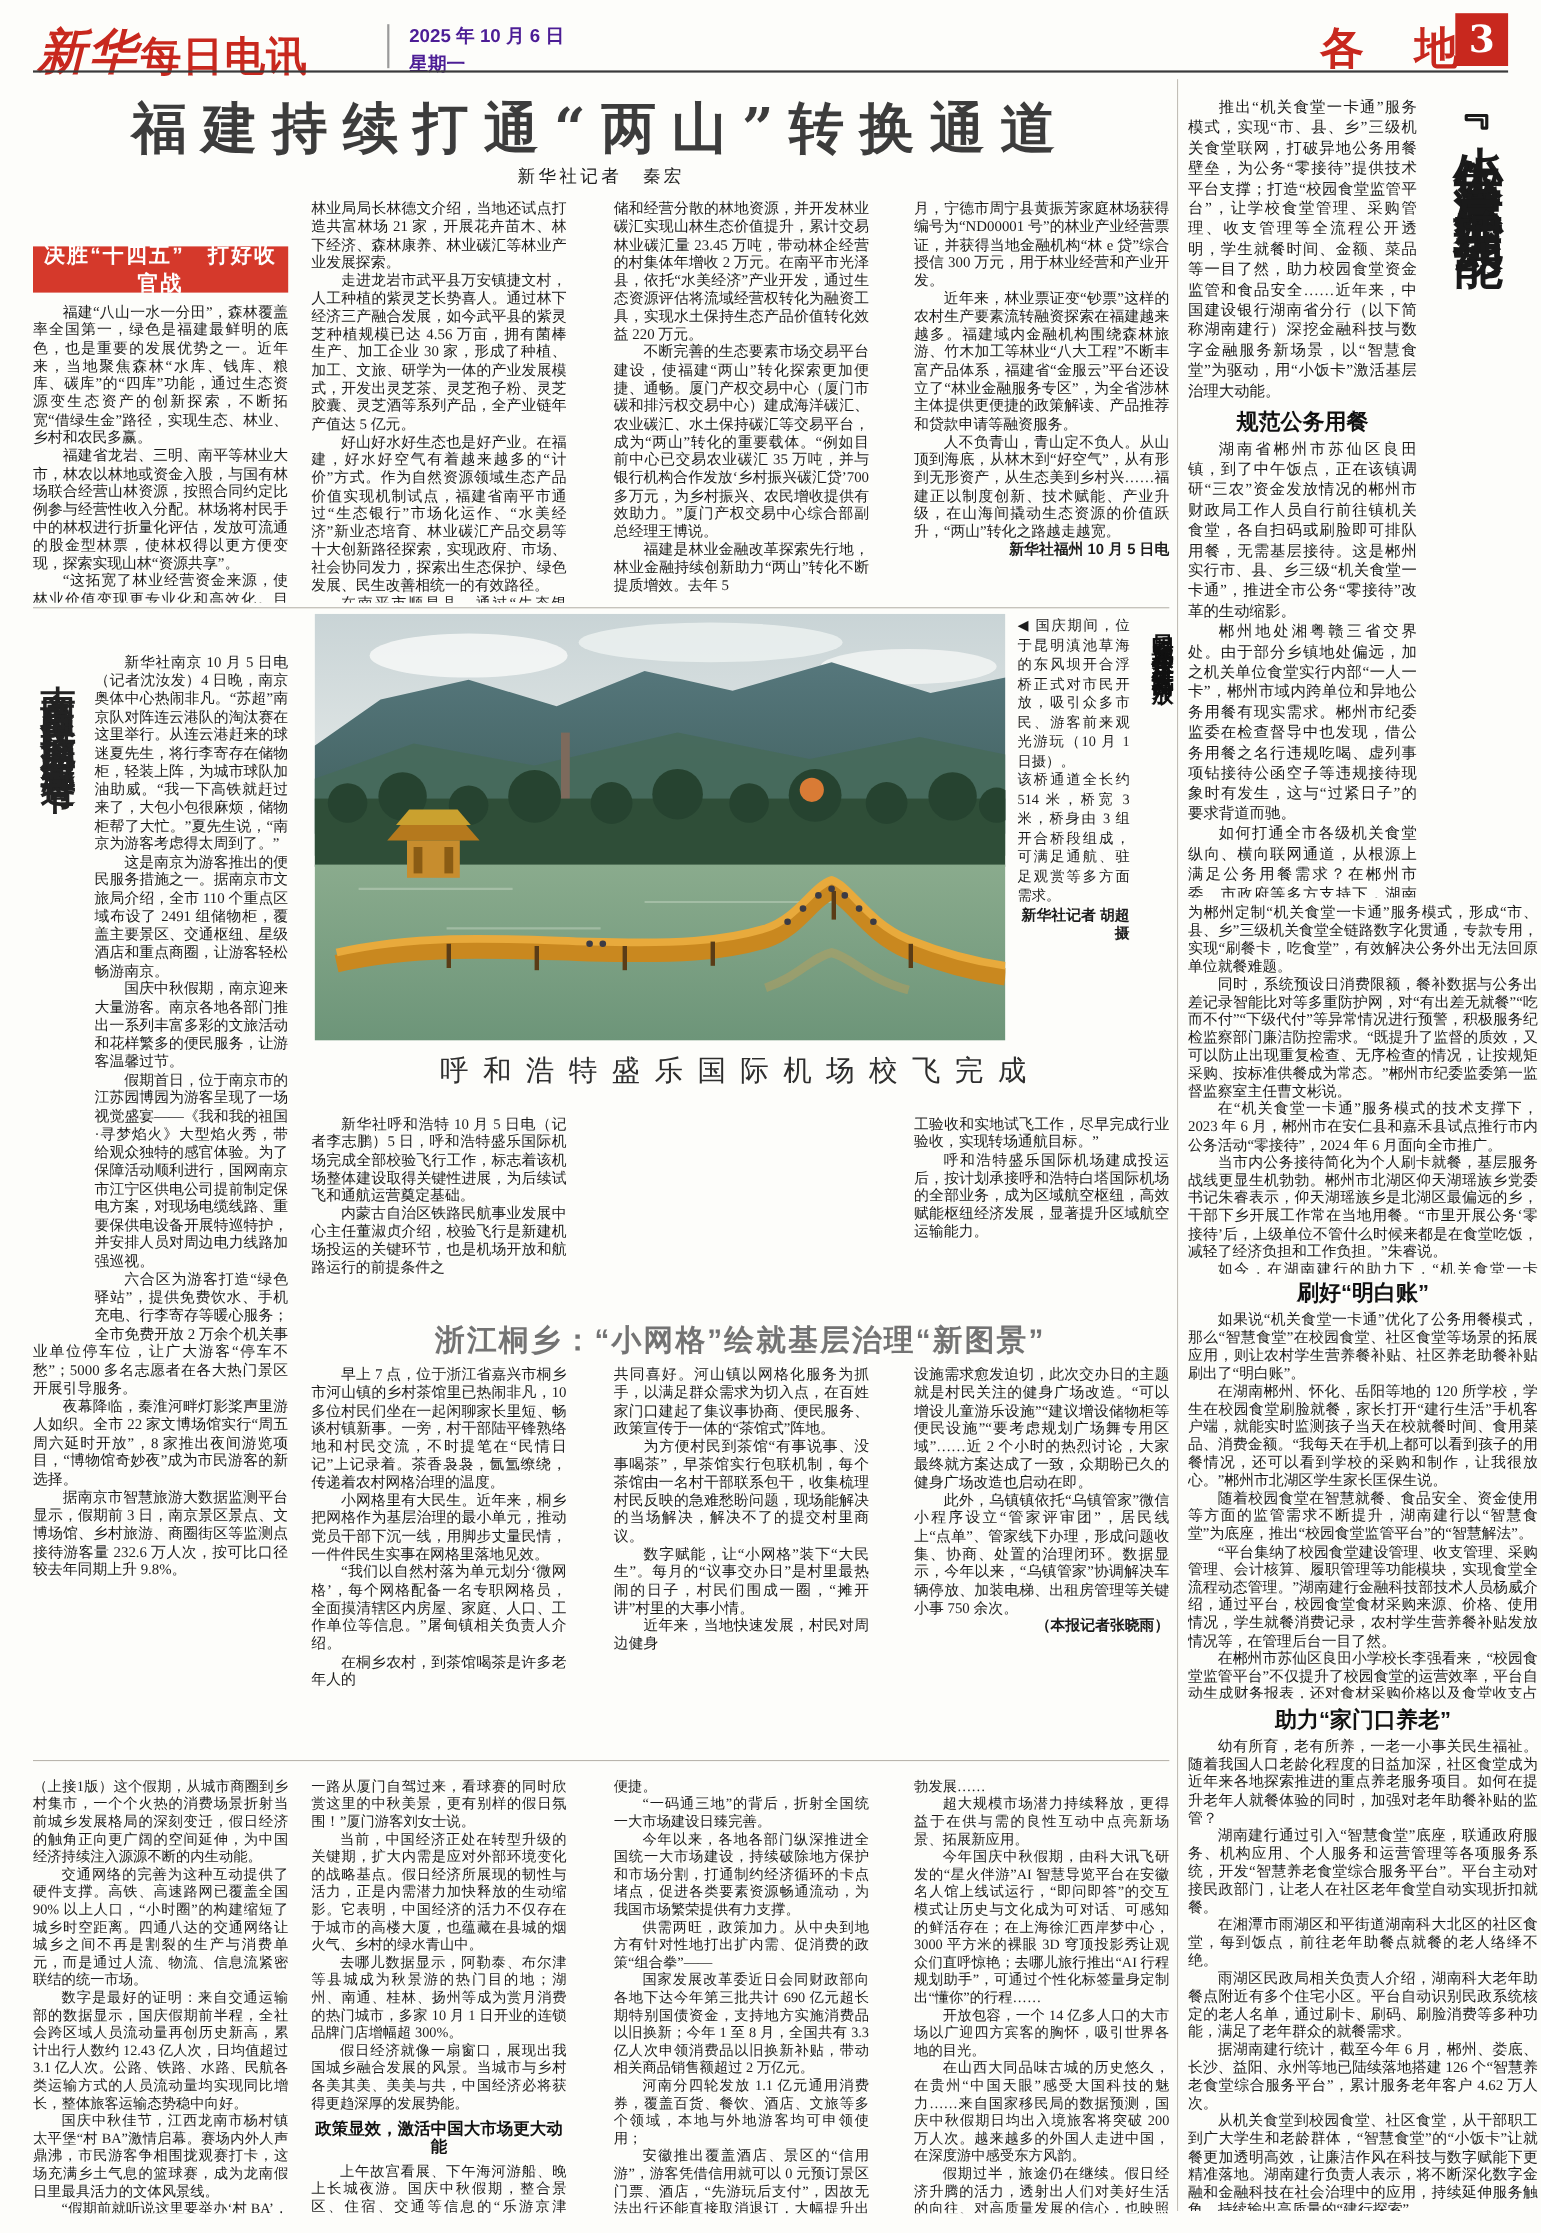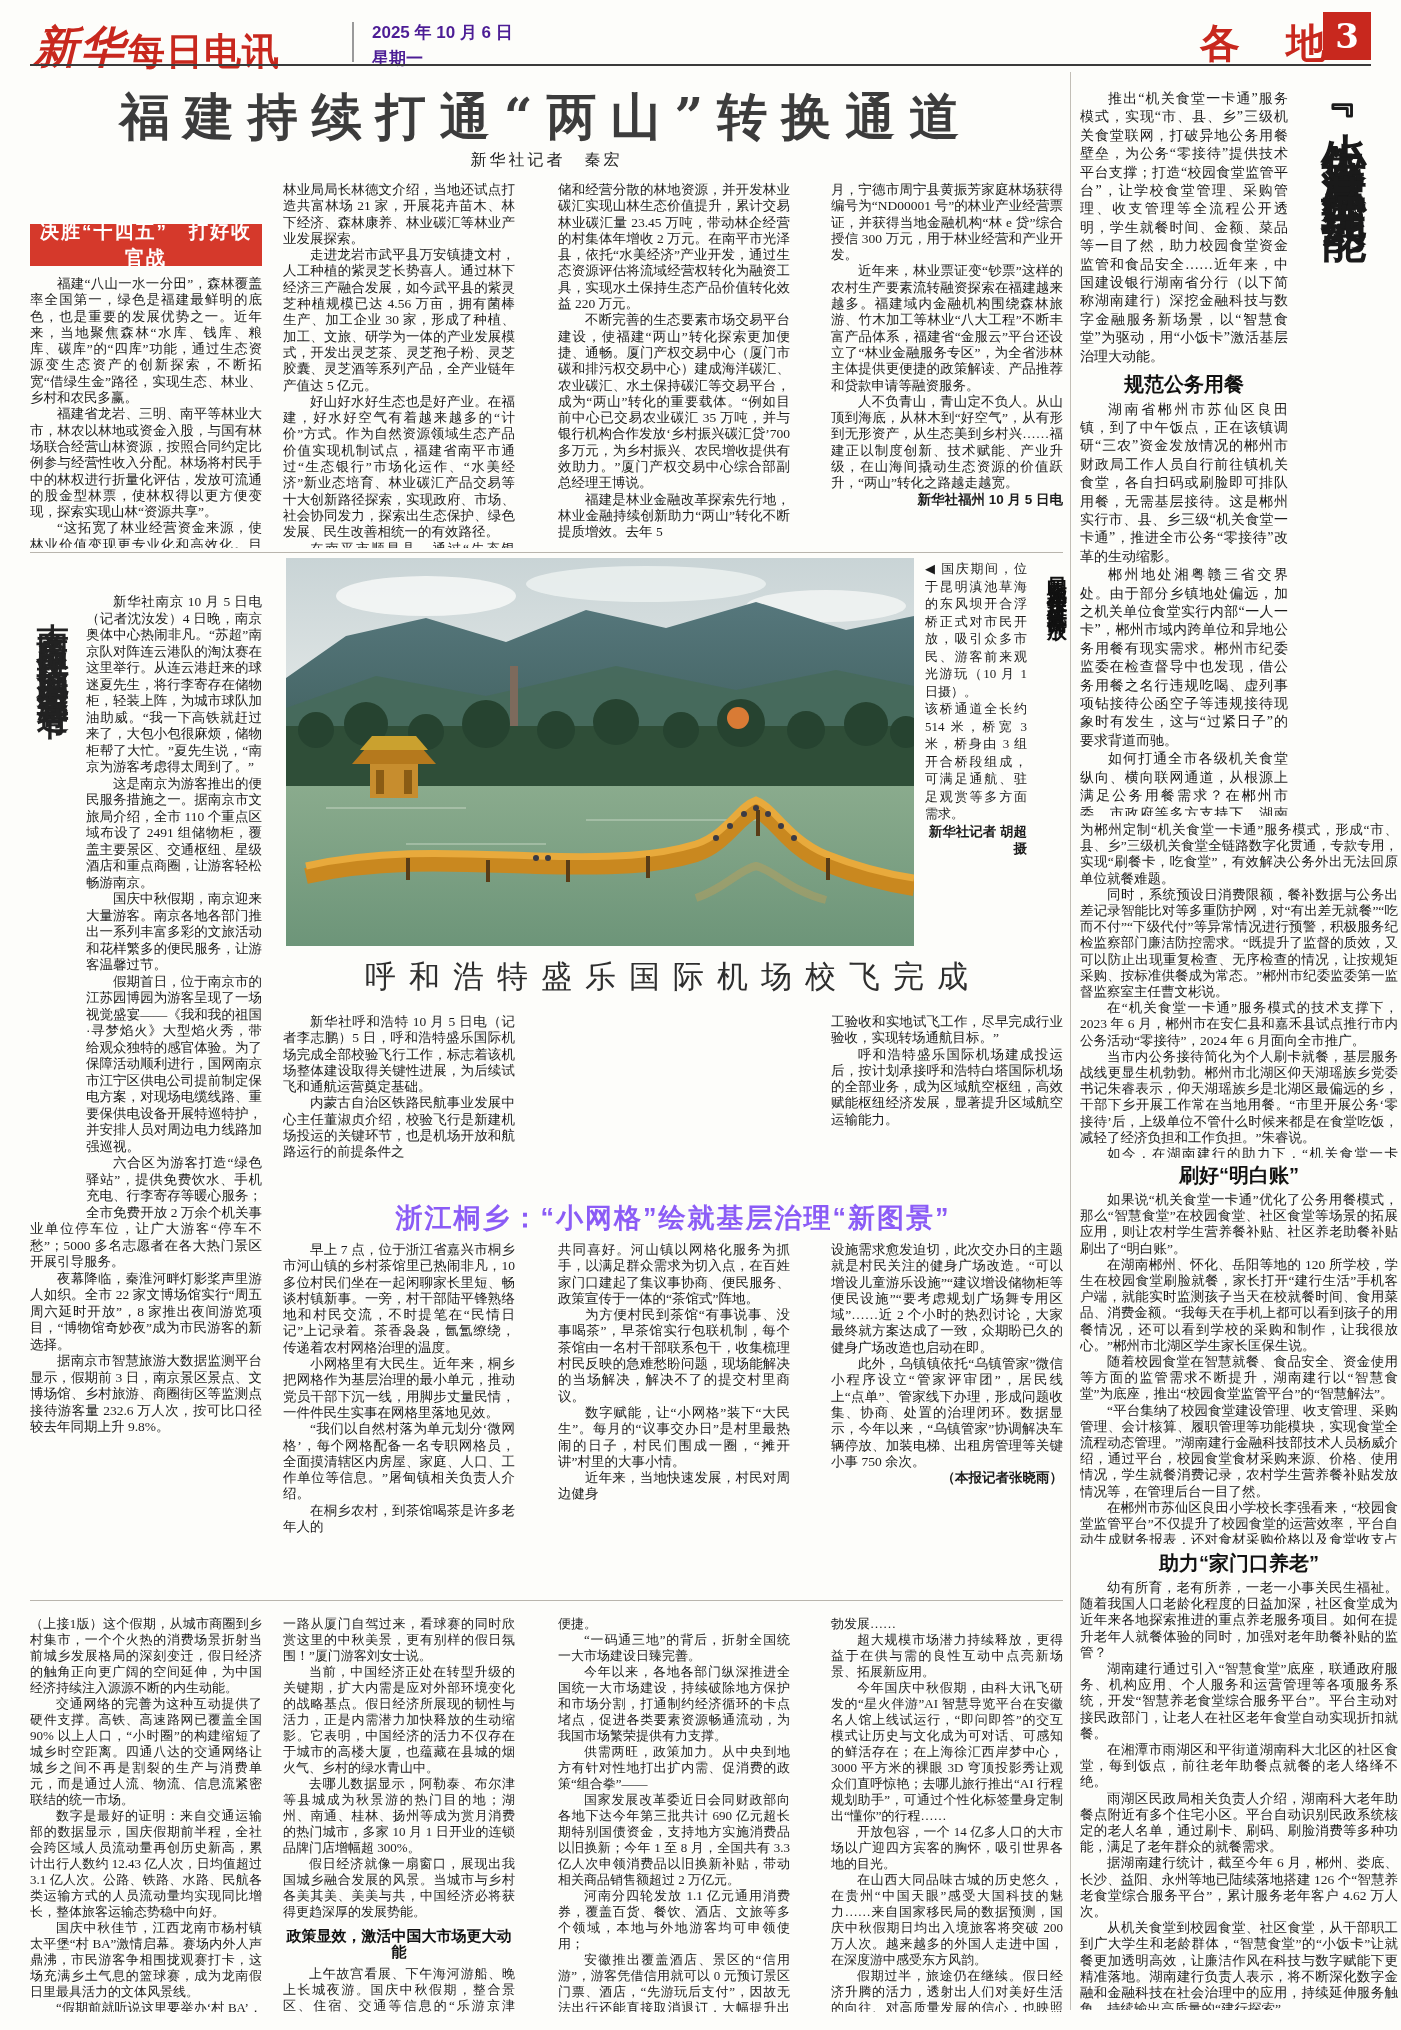--- a/index.html
+++ b/index.html
@@ -16,23 +16,23 @@
             font-weight:bold;font-size:34px;display:flex;align-items:center;justify-content:center;}
   .rule-h{background:#3a3a3a;height:2px;}
   .rule-thin{background:#b9b5ad;height:1px;}
   .rule-v{background:#c2beb6;width:1px;}
   
   .lead-headline{font-family:"DejaVu Serif",serif;font-weight:bold;font-size:50px;color:#3c3c3c;
                  text-align:center;letter-spacing:14px;white-space:nowrap;}
   .lead-byline{font-size:16px;text-align:center;color:#222;letter-spacing:3px;}
   .kicker{background:#d5392b;color:#fff;font-family:"Liberation Sans","DejaVu Sans",sans-serif;font-weight:bold;
           font-size:19px;display:flex;align-items:center;justify-content:center;letter-spacing:2px;}
-  .airport-headline{font-family:Liberation Serif, serif;font-weight:normal;font-size:31px;color:#2e2e2e;
+  .airport-headline{font-family:Liberation Serif, serif;font-weight:normal;font-size:26px;color:#2e2e2e;
                     text-align:center;letter-spacing:13px;white-space:nowrap;}
-  .tx-headline{font-family:"Liberation Sans","DejaVu Sans",sans-serif;font-weight:bold;font-size:27px;color:#8b5cf6;
+  .tx-headline{font-family:"Liberation Sans","DejaVu Sans",sans-serif;font-weight:bold;font-size:27px;color:#737373;
                text-align:center;letter-spacing:2px;white-space:nowrap;}
   .vert{writing-mode:vertical-rl;text-orientation:upright;font-family:"DejaVu Serif",serif;font-weight:bold;color:#222;}
   .v-nanjing{font-size:32px;letter-spacing:6px;}
   .v-kunming{font-size:20px;letter-spacing:3px;color:#111;}
   .v-sidebar{font-size:45px;letter-spacing:7px;color:#1a1a1a;}
   
   .col{overflow:hidden;}
   .paras p{margin:0;text-align:justify;}
   .b-p{text-indent:2em;}
   .b-c{text-indent:0;}

